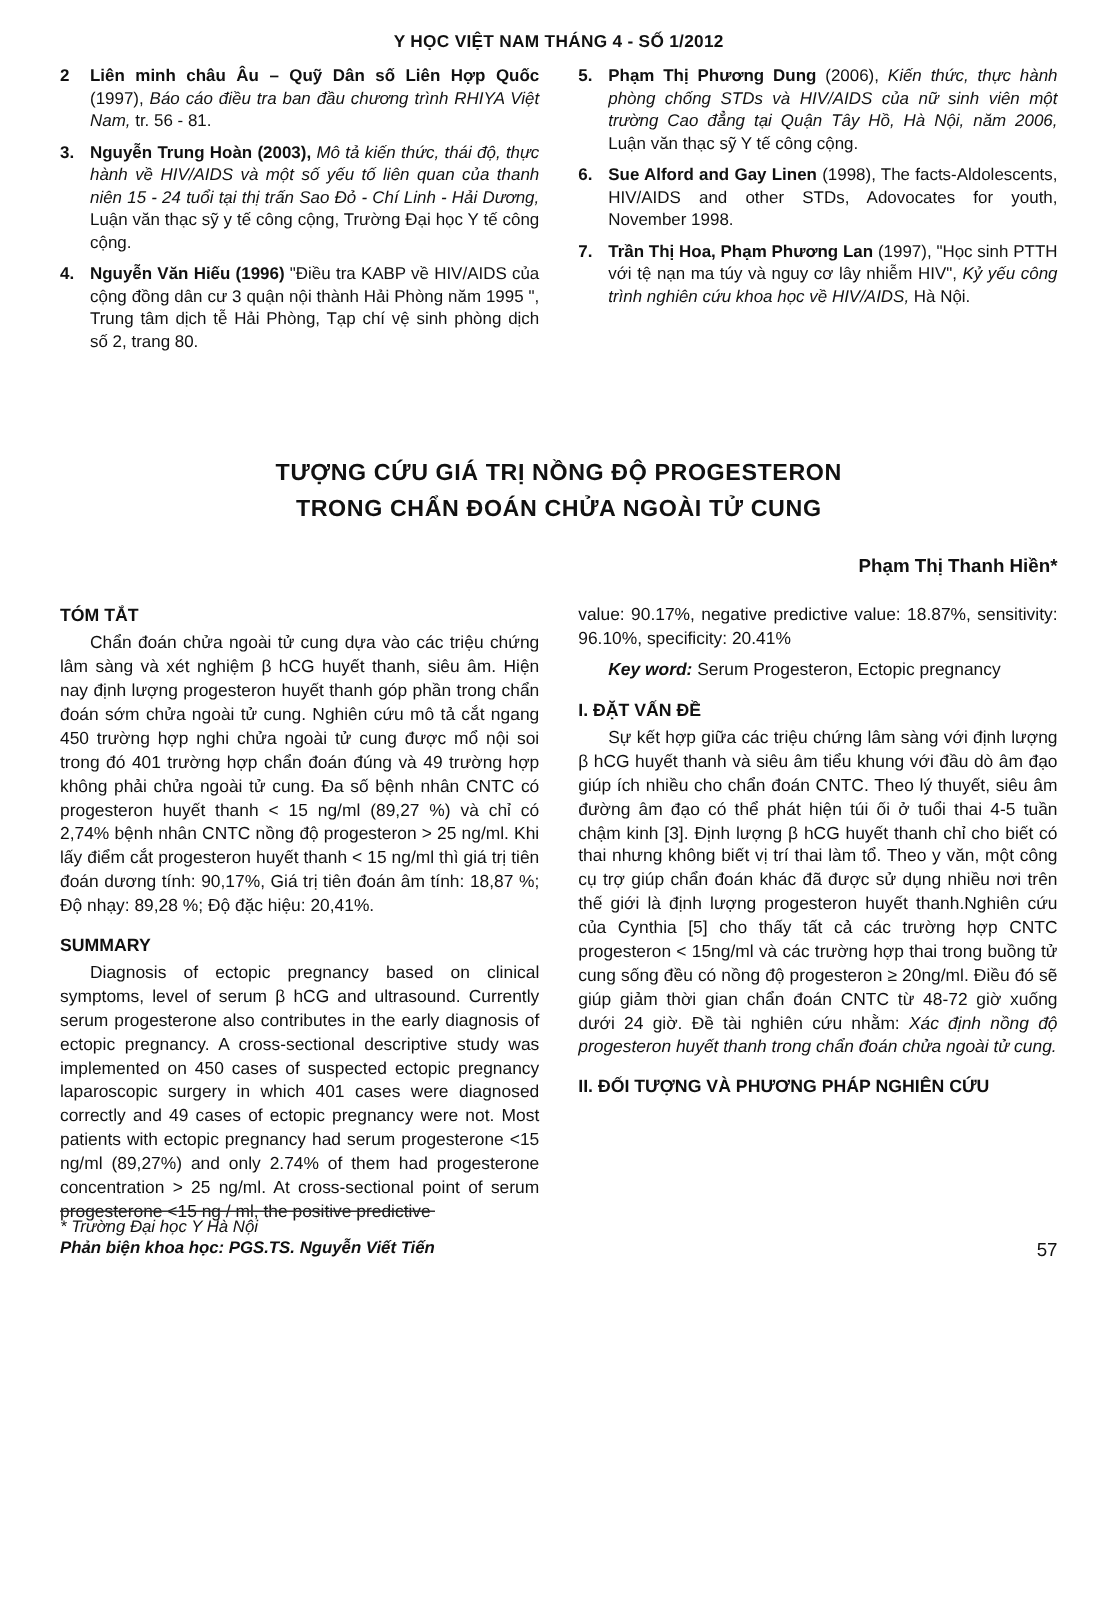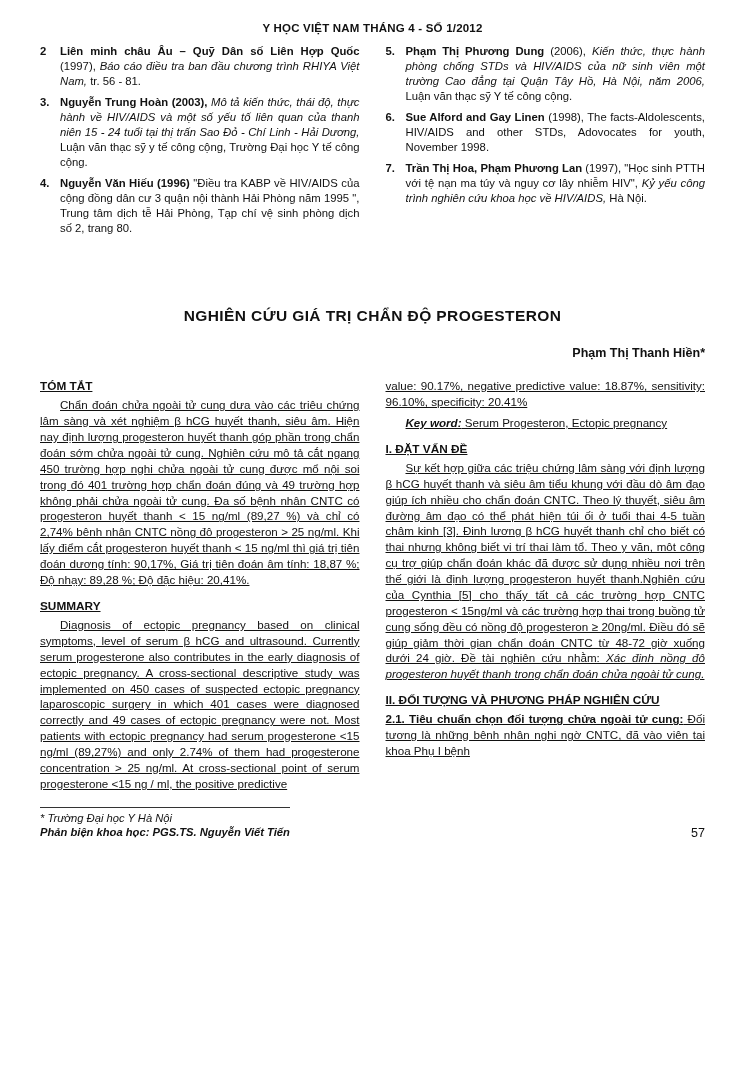--- a/index.html
+++ b/index.html
@@ -75,21 +75,20 @@
     font-size: 12.5px;
     margin-bottom: 18px;
   }
 
   
   .body-cols {
     display: flex;
     gap: 26px;
     font-size: 11.6px;
     line-height: 1.37;
-    text-decoration: underline;
   }
   .col {
     width: 50%;
   }
   .sec-head {
     font-weight: bold;
     font-size: 11.8px;
     margin: 10px 0 3px 0;
   }
   .sec-head.first { margin-top: 0; }
@@ -176,21 +175,22 @@
 
       <div class="ref">
         <div class="ref-num">7.</div>
         <div class="ref-body"><span class="b">Trần Thị Hoa, Phạm Phương Lan</span><span> (1997), "Học sinh PTTH với tệ nạn ma túy và nguy cơ lây nhiễm HIV", </span><span class="i">Kỷ yếu công trình nghiên cứu khoa học về HIV/AIDS,</span><span> Hà Nội.</span></div>
       </div>
 
     </div>
   </div>
 
   <div class="article-title">
-    <span>NGHIÊN CỨU GIÁ TRỊ CHẨN ĐỘ PROGESTERON</span>
+    <span>TƯỢNG CỨU GIÁ TRỊ NỒNG ĐỘ PROGESTERON</span>
+    <span class="line2">TRONG CHẨN ĐOÁN CHỬA NGOÀI TỬ CUNG</span>
   </div>
 
   <div class="author">Phạm Thị Thanh Hiền*</div>
 
   <div class="body-cols">
 
     <div class="col">
       <div class="sec-head first">TÓM TẮT</div>
       <p class="para">Chẩn đoán chửa ngoài tử cung dựa vào các triệu chứng lâm sàng và xét nghiệm β hCG huyết thanh, siêu âm. Hiện nay định lượng progesteron huyết thanh góp phần trong chẩn đoán sớm chửa ngoài tử cung. Nghiên cứu mô tả cắt ngang 450 trường hợp nghi chửa ngoài tử cung được mổ nội soi trong đó 401 trường hợp chẩn đoán đúng và 49 trường hợp không phải chửa ngoài tử cung. Đa số bệnh nhân CNTC có progesteron huyết thanh &lt; 15 ng/ml (89,27 %) và chỉ có 2,74% bệnh nhân CNTC nồng độ progesteron &gt; 25 ng/ml. Khi lấy điểm cắt progesteron huyết thanh &lt; 15 ng/ml thì giá trị tiên đoán dương tính: 90,17%, Giá trị tiên đoán âm tính: 18,87 %; Độ nhạy: 89,28 %; Độ đặc hiệu: 20,41%.</p>
 
@@ -199,21 +199,20 @@
     </div>
 
     <div class="col">
       <p class="para noind">value: 90.17%, negative predictive value: 18.87%, sensitivity: 96.10%, specificity: 20.41%</p>
       <p class="para"><span class="b i">Key word:</span><span> Serum Progesteron, Ectopic pregnancy</span></p>
 
       <div class="sec-head">I. ĐẶT VẤN ĐỀ</div>
       <p class="para"><span>Sự kết hợp giữa các triệu chứng lâm sàng với định lượng β hCG huyết thanh và siêu âm tiểu khung với đầu dò âm đạo giúp ích nhiều cho chẩn đoán CNTC. Theo lý thuyết, siêu âm đường âm đạo có thể phát hiện túi ối ở tuổi thai 4-5 tuần chậm kinh [3]. Định lượng β hCG huyết thanh chỉ cho biết có thai nhưng không biết vị trí thai làm tổ. Theo y văn, một công cụ trợ giúp chẩn đoán khác đã được sử dụng nhiều nơi trên thế giới là định lượng progesteron huyết thanh.Nghiên cứu của Cynthia [5] cho thấy tất cả các trường hợp CNTC progesteron &lt; 15ng/ml và các trường hợp thai trong buồng tử cung sống đều có nồng độ progesteron ≥ 20ng/ml. Điều đó sẽ giúp giảm thời gian chẩn đoán CNTC từ 48-72 giờ xuống dưới 24 giờ. Đề tài nghiên cứu nhằm: </span><span class="i">Xác định nồng độ progesteron huyết thanh trong chẩn đoán chửa ngoài tử cung.</span></p>
 
       <div class="sec-head">II. ĐỐI TƯỢNG VÀ PHƯƠNG PHÁP NGHIÊN CỨU</div>
-      <p class="para noind"><span class="sub-head" style="display:inline">2.1. Tiêu chuẩn chọn đối tượng chửa ngoài tử cung:</span><span> Đối tượng là những bệnh nhân nghi ngờ CNTC, đã vào viện tại khoa Phụ I bệnh</span></p>
     </div>
 
   </div>
 
   <div class="footer">
     <hr class="footnote-rule">
     <div class="footnote-1">* Trường Đại học Y Hà Nội</div>
     <div class="footnote-2">Phản biện khoa học: PGS.TS. Nguyễn Viết Tiến</div>
     <div class="page-num">57</div>
   </div>

